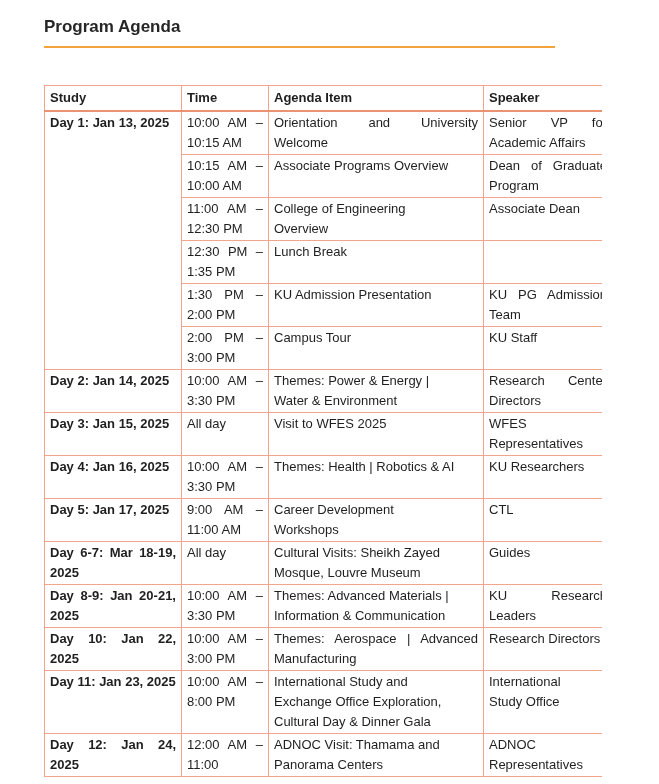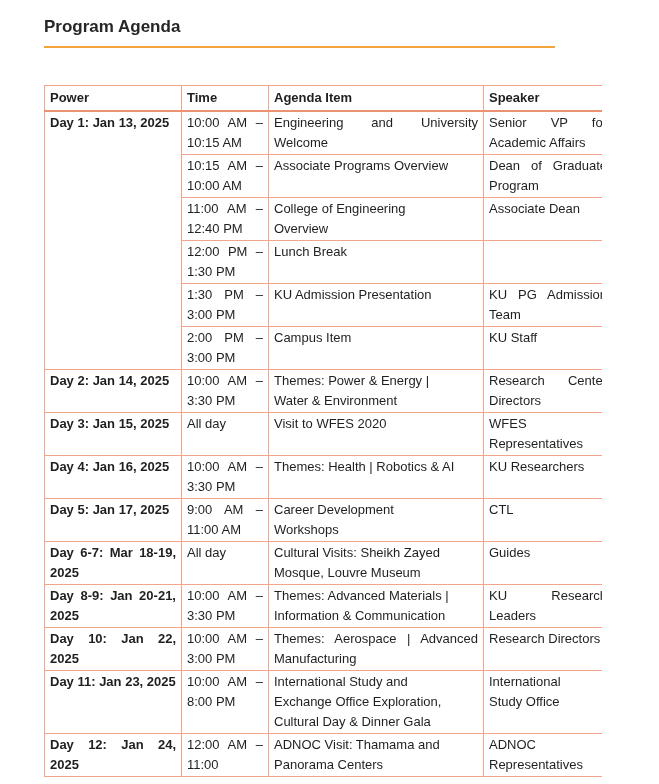--- a/index.html
+++ b/index.html
@@ -68,70 +68,70 @@
 
   <table class="agenda">
     <colgroup>
       <col style="width:137px">
       <col style="width:87px">
       <col style="width:215px">
       <col style="width:129px">
     </colgroup>
     <thead>
       <tr>
-        <th>Power</th>
+        <th>Study</th>
         <th>Time</th>
         <th>Agenda Item</th>
         <th>Speaker</th>
       </tr>
     </thead>
     <tbody>
       <tr>
         <td class="date-col" rowspan="6">Day 1: Jan 13, 2025</td>
         <td>10:00 AM – 10:15 AM</td>
-        <td>Engineering and University Welcome</td>
+        <td>Orientation and University Welcome</td>
         <td>Senior VP for Academic Affairs</td>
       </tr>
       <tr>
         <td>10:15 AM – 10:00 AM</td>
         <td>Associate Programs Overview</td>
         <td>Dean of Graduate Program</td>
       </tr>
       <tr>
-        <td>11:00 AM – 12:40 PM</td>
+        <td>11:00 AM – 12:30 PM</td>
         <td>College of Engineering
 Overview</td>
         <td>Associate Dean</td>
       </tr>
       <tr>
-        <td>12:00 PM – 1:30 PM</td>
+        <td>12:30 PM – 1:35 PM</td>
         <td>Lunch Break</td>
         <td></td>
       </tr>
       <tr>
-        <td>1:30 PM – 3:00 PM</td>
+        <td>1:30 PM – 2:00 PM</td>
         <td>KU Admission Presentation</td>
         <td>KU PG Admission Team</td>
       </tr>
       <tr>
         <td>2:00 PM – 3:00 PM</td>
-        <td>Campus Item</td>
+        <td>Campus Tour</td>
         <td>KU Staff</td>
       </tr>
       <tr>
         <td class="date-col">Day 2: Jan 14, 2025</td>
         <td>10:00 AM – 3:30 PM</td>
         <td>Themes: Power &amp; Energy |
 Water &amp; Environment</td>
         <td>Research Center Directors</td>
       </tr>
       <tr>
         <td class="date-col">Day 3: Jan 15, 2025</td>
         <td>All day</td>
-        <td>Visit to WFES 2020</td>
+        <td>Visit to WFES 2025</td>
         <td>WFES Representatives</td>
       </tr>
       <tr>
         <td class="date-col">Day 4: Jan 16, 2025</td>
         <td>10:00 AM – 3:30 PM</td>
         <td>Themes: Health | Robotics &amp; AI</td>
         <td>KU Researchers</td>
       </tr>
       <tr>
         <td class="date-col">Day 5: Jan 17, 2025</td>

